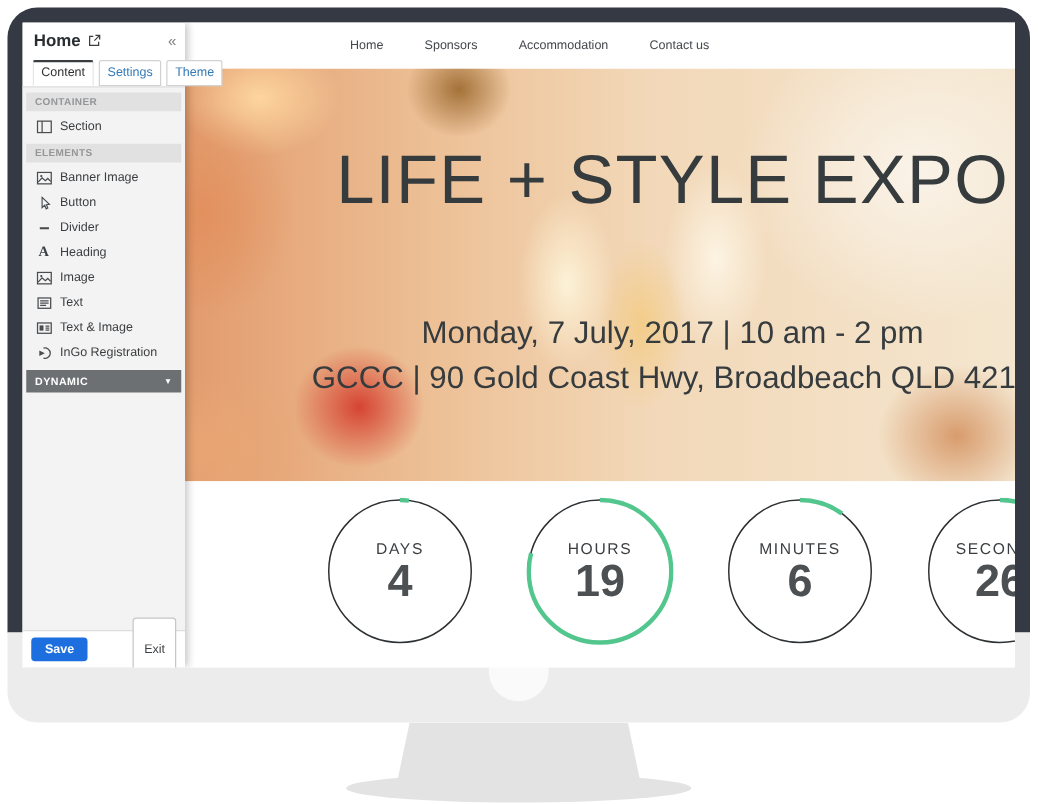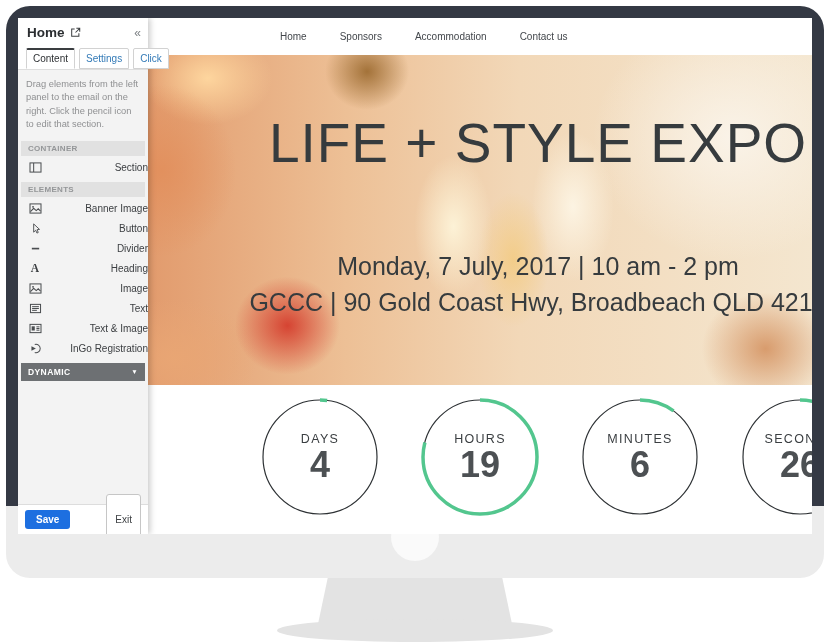--- a/index.html
+++ b/index.html
@@ -39,21 +39,21 @@
        font-size:10px;color:var(--blue-link);padding:4px 6px 4px;cursor:pointer;}
   .tab.active{color:#2e3134;border-top:2px solid #3a3d40;padding-top:3px;border-bottom-color:#fff;}
   .panel-body{flex:1;background:#f3f3f3;border-top:1px solid #dedede;overflow:hidden;}
   .instruction{margin:8px 8px 9px;color:#8f9092;font-size:9.3px;line-height:1.45;}
   .bar-dark{margin:0 3px;background:#6d7073;color:#fff;font-size:8.5px;font-weight:bold;
             letter-spacing:.4px;padding:4px 7px;display:flex;align-items:center;cursor:pointer;}
   .bar-dark .arrow{margin-left:auto;font-size:6.5px;}
   .bar-light{margin:4px 3px 2px;background:#e1e1e1;color:#949698;font-size:8px;font-weight:bold;
              letter-spacing:.3px;padding:3px 7px;}
   .item-row{display:flex;align-items:center;gap:6px;padding:4px 0 4px 10px;
-            color:#3b3e41;font-size:10px;cursor:pointer;justify-content:space-between;}
+            color:#3b3e41;font-size:10px;cursor:pointer;}
   .row-icon{width:14px;height:12px;display:inline-flex;align-items:center;justify-content:center;}
   .row-icon svg{width:13px;height:11px;}
   .panel-footer{background:#fff;border-top:1px solid #ddd;height:30px;box-sizing:border-box;
                 display:flex;align-items:center;padding:0 7px;}
   .save-btn{background:var(--blue-btn);color:#fff;font-size:10px;font-weight:bold;border:none;
             border-radius:3px;padding:4px 11px;cursor:pointer;font-family:inherit;}
   .exit-btn{margin-left:auto;background:#fff;border:1px solid #c6c6c6;color:#3f4245;font-size:10px;
             border-radius:3px;padding:19px 8px;cursor:pointer;font-family:Liberation Sans, sans-serif;}
 
   
@@ -113,25 +113,24 @@
             <path d="M5.5 2.5 H2 V11 H10.5 V7.5"></path>
             <path d="M7.5 1.5 H11.5 V5.5 M11.5 1.5 L6.5 6.5"></path>
           </svg>
         </span>
         <span class="collapse">«</span>
       </div>
 
       <div class="panel-tabs">
           <div class="tab active">Content</div>
           <div class="tab">Settings</div>
-          <div class="tab">Click</div>
+          <div class="tab">Theme</div>
         </div>
 
       <div class="panel-body">
-        <div class="instruction">Drag elements from the left panel to the email on the right. Click the pencil icon to edit that section.</div>
 
 
         <div class="bar-light">CONTAINER</div>
         <div id="container-items">
             <div class="item-row">
               <span class="row-icon">
                 <svg viewBox="0 0 14 12" fill="none" stroke="#4a4d50" stroke-width="1.1">
                   <rect x="1" y="1" width="12" height="10"></rect>
                   <line x1="5" y1="1" x2="5" y2="11"></line>
                 </svg>

